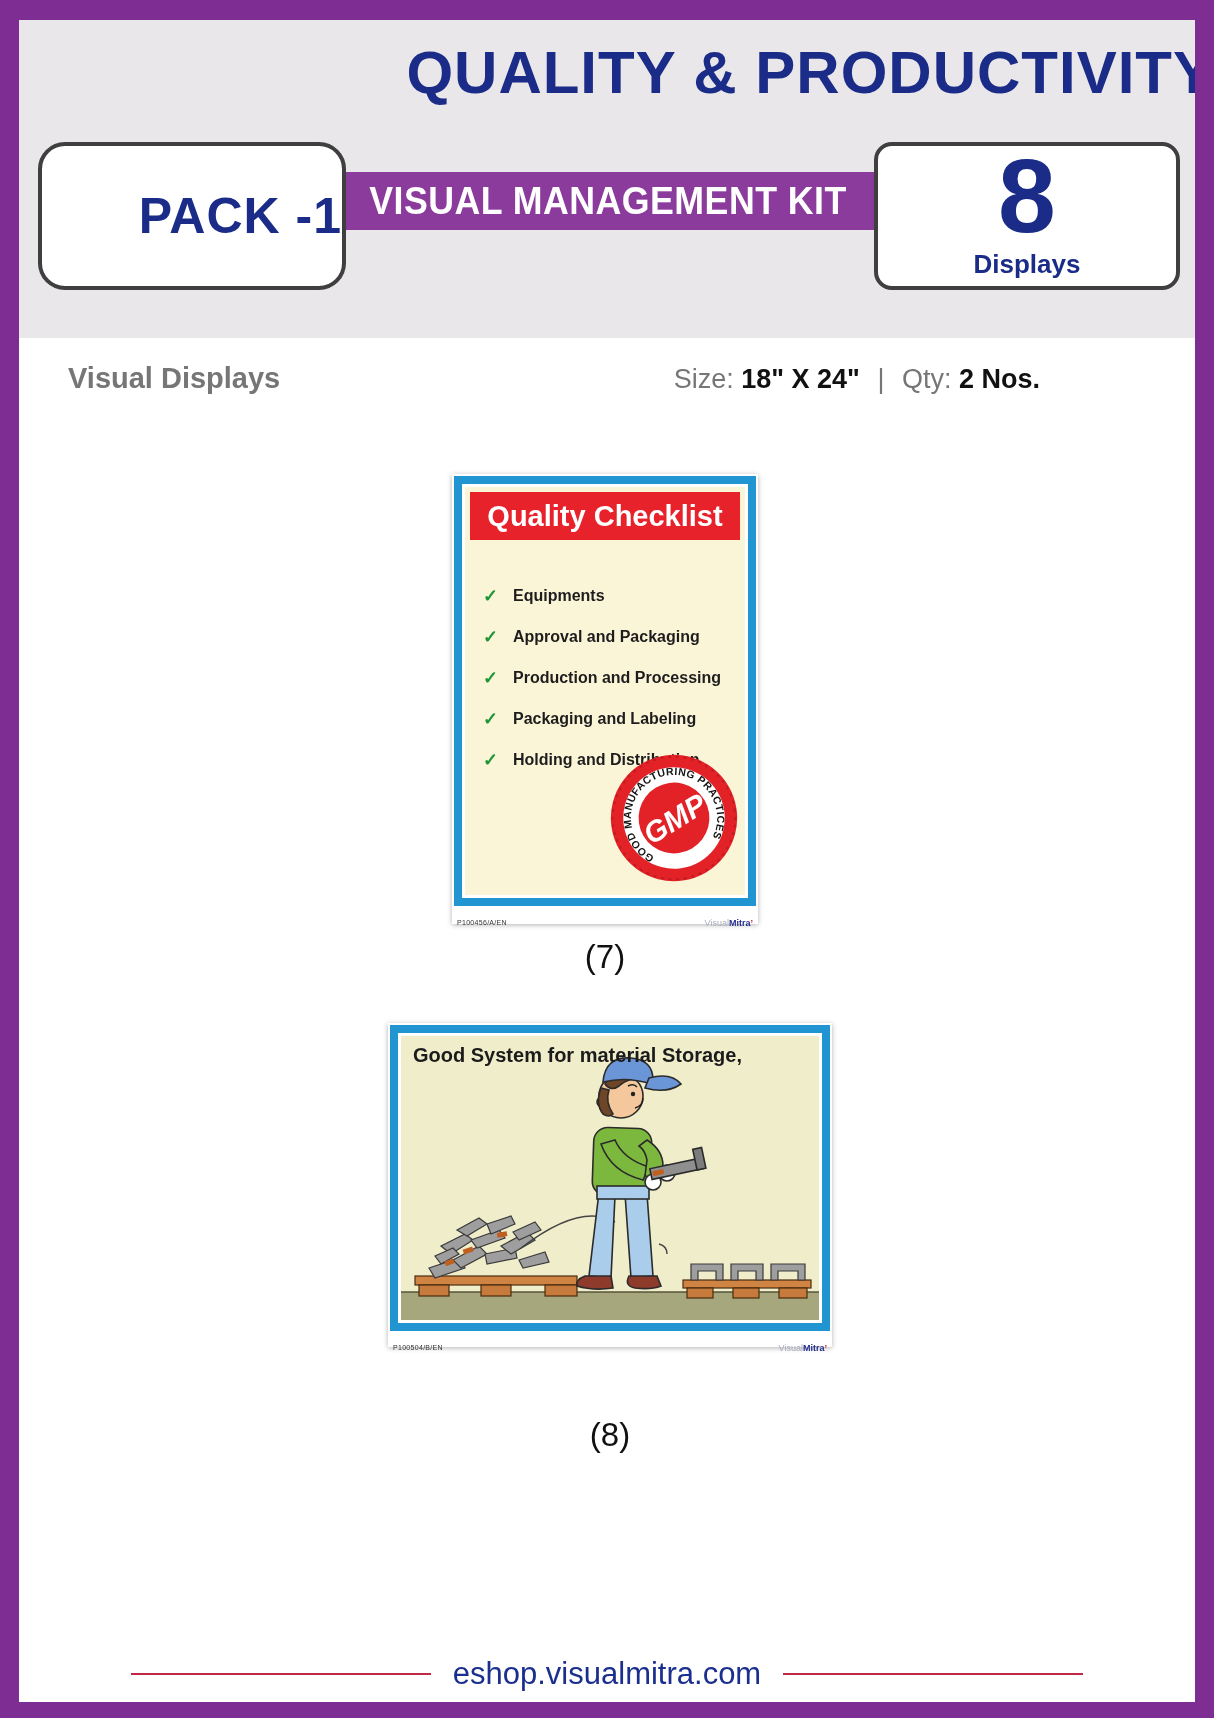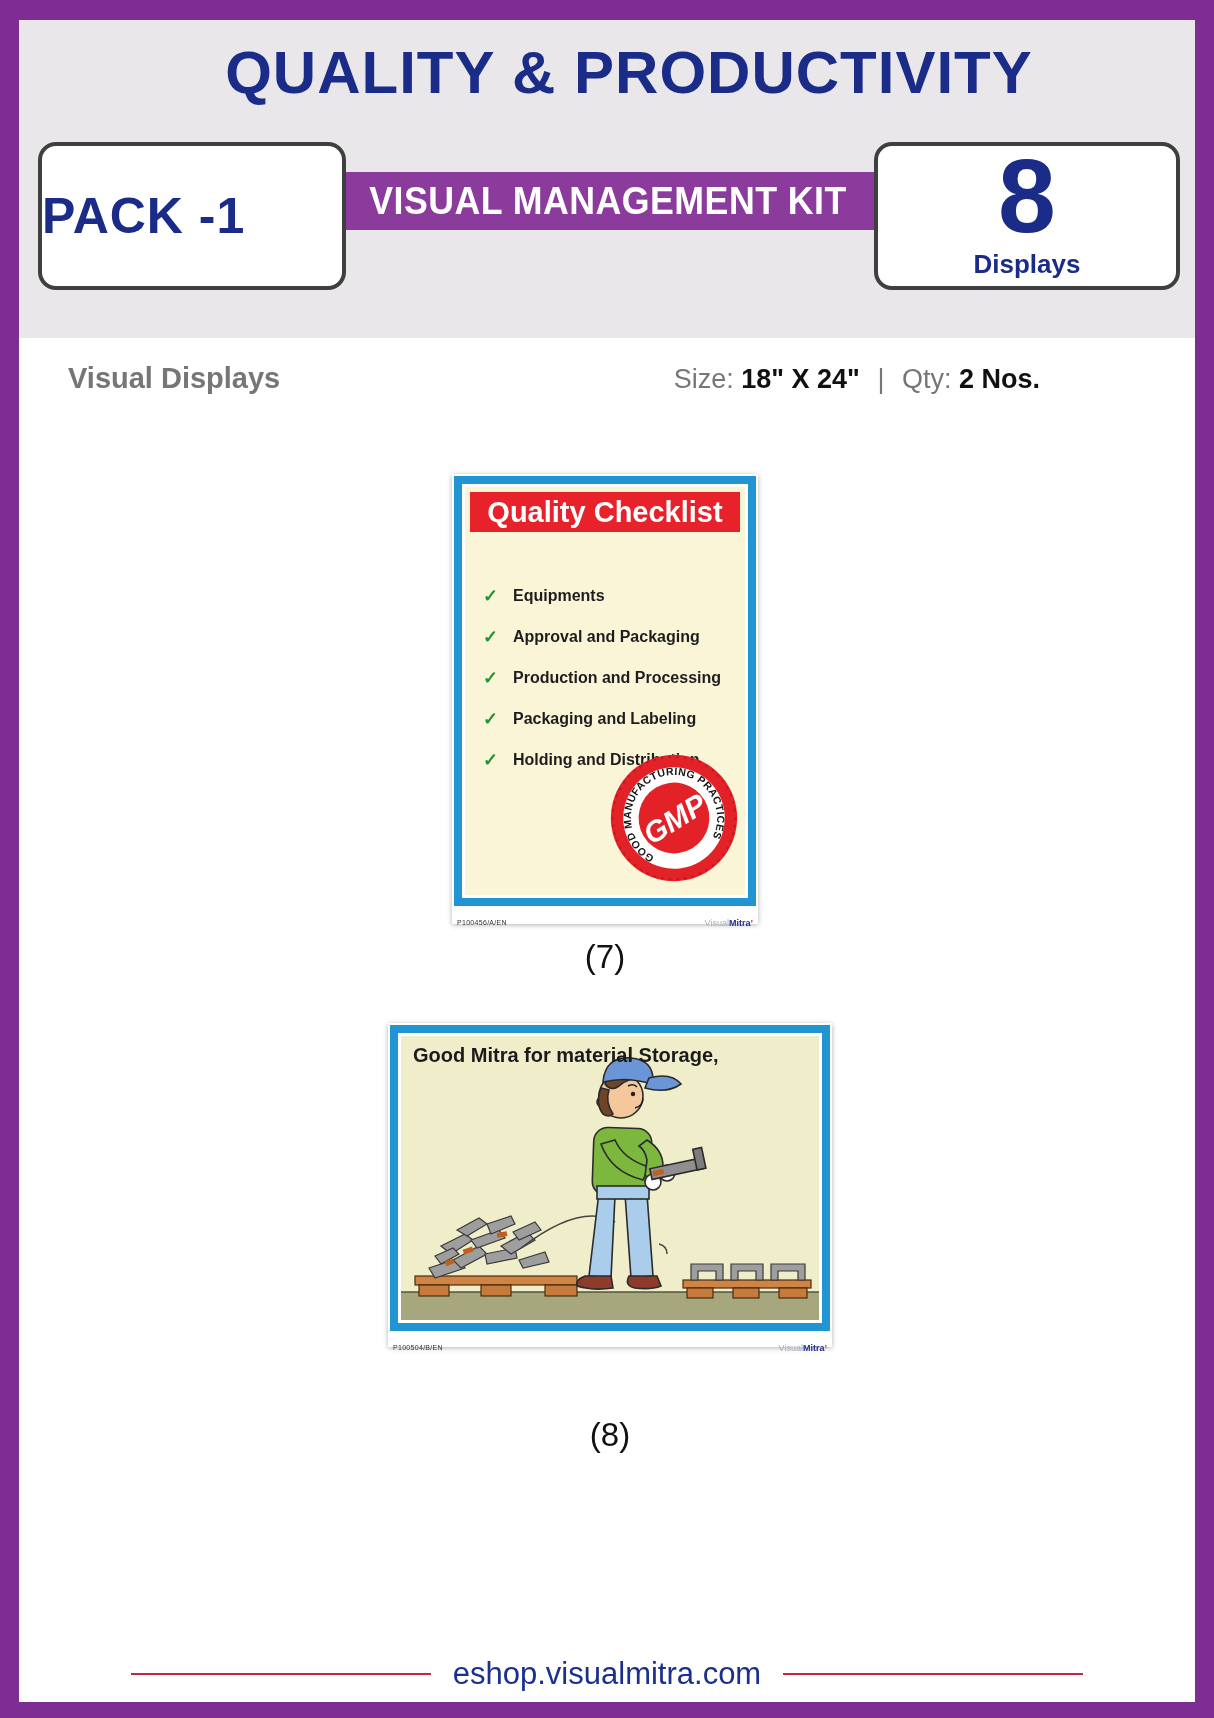--- a/index.html
+++ b/index.html
@@ -6,22 +6,22 @@
   #canvas{position:relative;width:1214px;height:1718px;background:#ffffff;overflow:hidden;margin:0 auto;}
   
   .frame{position:absolute;background:#7e2d92;z-index:50;}
   .frame.top{left:0;top:0;right:0;height:20px;}
   .frame.left{left:0;top:0;bottom:0;width:19px;}
   .frame.right{right:0;top:0;bottom:0;width:19px;}
   .frame.bottom{left:0;right:0;bottom:0;height:16px;}
 
   
   .header-band{position:absolute;left:19px;right:19px;top:20px;height:318px;background:#e9e7ea;}
-  .main-title{position:absolute;left:0;right:0;top:38px;text-align:center;font-size:60px;font-weight:bold;letter-spacing:1px;color:#1b2c88;padding-left:44px;}
-  .pack-box{position:absolute;left:38px;top:142px;width:308px;height:148px;background:#ffffff;border:4px solid #3f3f3f;border-radius:18px;box-sizing:border-box;display:flex;align-items:center;justify-content:flex-start;z-index:3;}
+  .main-title{position:absolute;left:0;right:0;top:38px;text-align:right;font-size:60px;font-weight:bold;letter-spacing:1px;color:#1b2c88;padding-left:44px;}
+  .pack-box{position:absolute;left:38px;top:142px;width:308px;height:148px;background:#ffffff;border:4px solid #3f3f3f;border-radius:27px;box-sizing:border-box;display:flex;align-items:center;justify-content:flex-end;z-index:3;}
   .pack-box span{font-size:50px;font-weight:bold;color:#1b2c88;letter-spacing:1px;}
   .kit-banner{position:absolute;left:342px;top:172px;width:532px;height:58px;background:#8a3b9c;display:flex;align-items:center;justify-content:center;z-index:2;}
   .kit-banner span{font-size:38px;font-weight:bold;color:#ffffff;letter-spacing:.5px;transform:scaleX(.94);white-space:nowrap;}
   .count-box{position:absolute;left:874px;top:142px;width:306px;height:148px;background:#ffffff;border:4px solid #3f3f3f;border-radius:18px;box-sizing:border-box;display:flex;flex-direction:column;align-items:center;justify-content:center;z-index:3;}
   .count-num{font-size:104px;font-weight:bold;color:#1b2c88;line-height:.85;}
   .count-label{font-size:26px;font-weight:bold;color:#1b2c88;margin-top:8px;}
 
   
   .section-heading{position:absolute;left:68px;top:362px;font-size:29px;font-weight:bold;color:#767676;}
   .size-line{position:absolute;right:174px;top:364px;font-size:27px;color:#767676;white-space:nowrap;}
@@ -35,21 +35,21 @@
   .p-code{font-size:7px;color:#333;letter-spacing:.3px;}
   .brand{font-size:9px;white-space:nowrap;}
   .brand .b-gray{color:#a9adbd;}
   .brand .b-blue{color:#242e8c;font-weight:bold;}
   .brand .b-red{color:#d2222a;font-weight:bold;}
 
   
   .sheet.p7{left:452px;top:474px;width:306px;height:450px;}
   .p7 .p-frame{height:430px;}
   .p7-content{position:relative;width:100%;height:100%;background:#fbf5d8;}
-  .p7-band{position:absolute;left:5px;right:5px;top:5px;height:40px;background:#e8222a;display:flex;align-items:center;justify-content:center;}
+  .p7-band{position:absolute;left:5px;right:5px;top:5px;height:48px;background:#e8222a;display:flex;align-items:center;justify-content:center;}
   .p7-band span{color:#ffffff;font-size:29px;font-weight:bold;}
   .p7-list{position:absolute;left:18px;top:88px;right:8px;}
   .chk-row{display:flex;align-items:center;height:41px;}
   .chk{color:#1f9636;font-size:18px;font-weight:bold;width:30px;flex:0 0 30px;}
   .chk-label{font-size:16px;font-weight:bold;color:#1d1d1d;white-space:nowrap;}
   .gmp{position:absolute;right:4px;bottom:10px;width:134px;height:134px;}
 
   .caption{position:absolute;text-align:center;font-size:33px;color:#111111;}
   .caption.c7{left:452px;top:938px;width:306px;}
   .caption.c8{left:388px;top:1416px;width:444px;}
@@ -147,21 +147,21 @@
     <div class="p-strip">
       <span class="p-code">P100456/A/EN</span>
       <span class="brand"><span class="b-gray">Visual</span><span class="b-blue">Mitra</span><span class="b-red">’</span></span>
     </div>
   </div>
   <div class="caption c7">(7)</div>
 
   <div class="sheet p8">
     <div class="p-frame">
       <div class="p8-content">
-        <div class="p8-heading">Good Mitra for material Storage,</div>
+        <div class="p8-heading">Good System for material Storage,</div>
         <svg class="p8-svg" viewBox="0 0 418 284">
 
           <rect x="0" y="256" width="418" height="28" fill="#a7a77e"></rect>
           <line x1="0" y1="256" x2="418" y2="256" stroke="#55553a" stroke-width="1.5"></line>
 
           <g stroke="#4a2c10" stroke-width="1.2">
             <rect x="14" y="240" width="162" height="9" fill="#d08443"></rect>
             <rect x="18" y="249" width="30" height="11" fill="#c67a3b"></rect>
             <rect x="80" y="249" width="30" height="11" fill="#c67a3b"></rect>
             <rect x="144" y="249" width="32" height="11" fill="#c67a3b"></rect>

